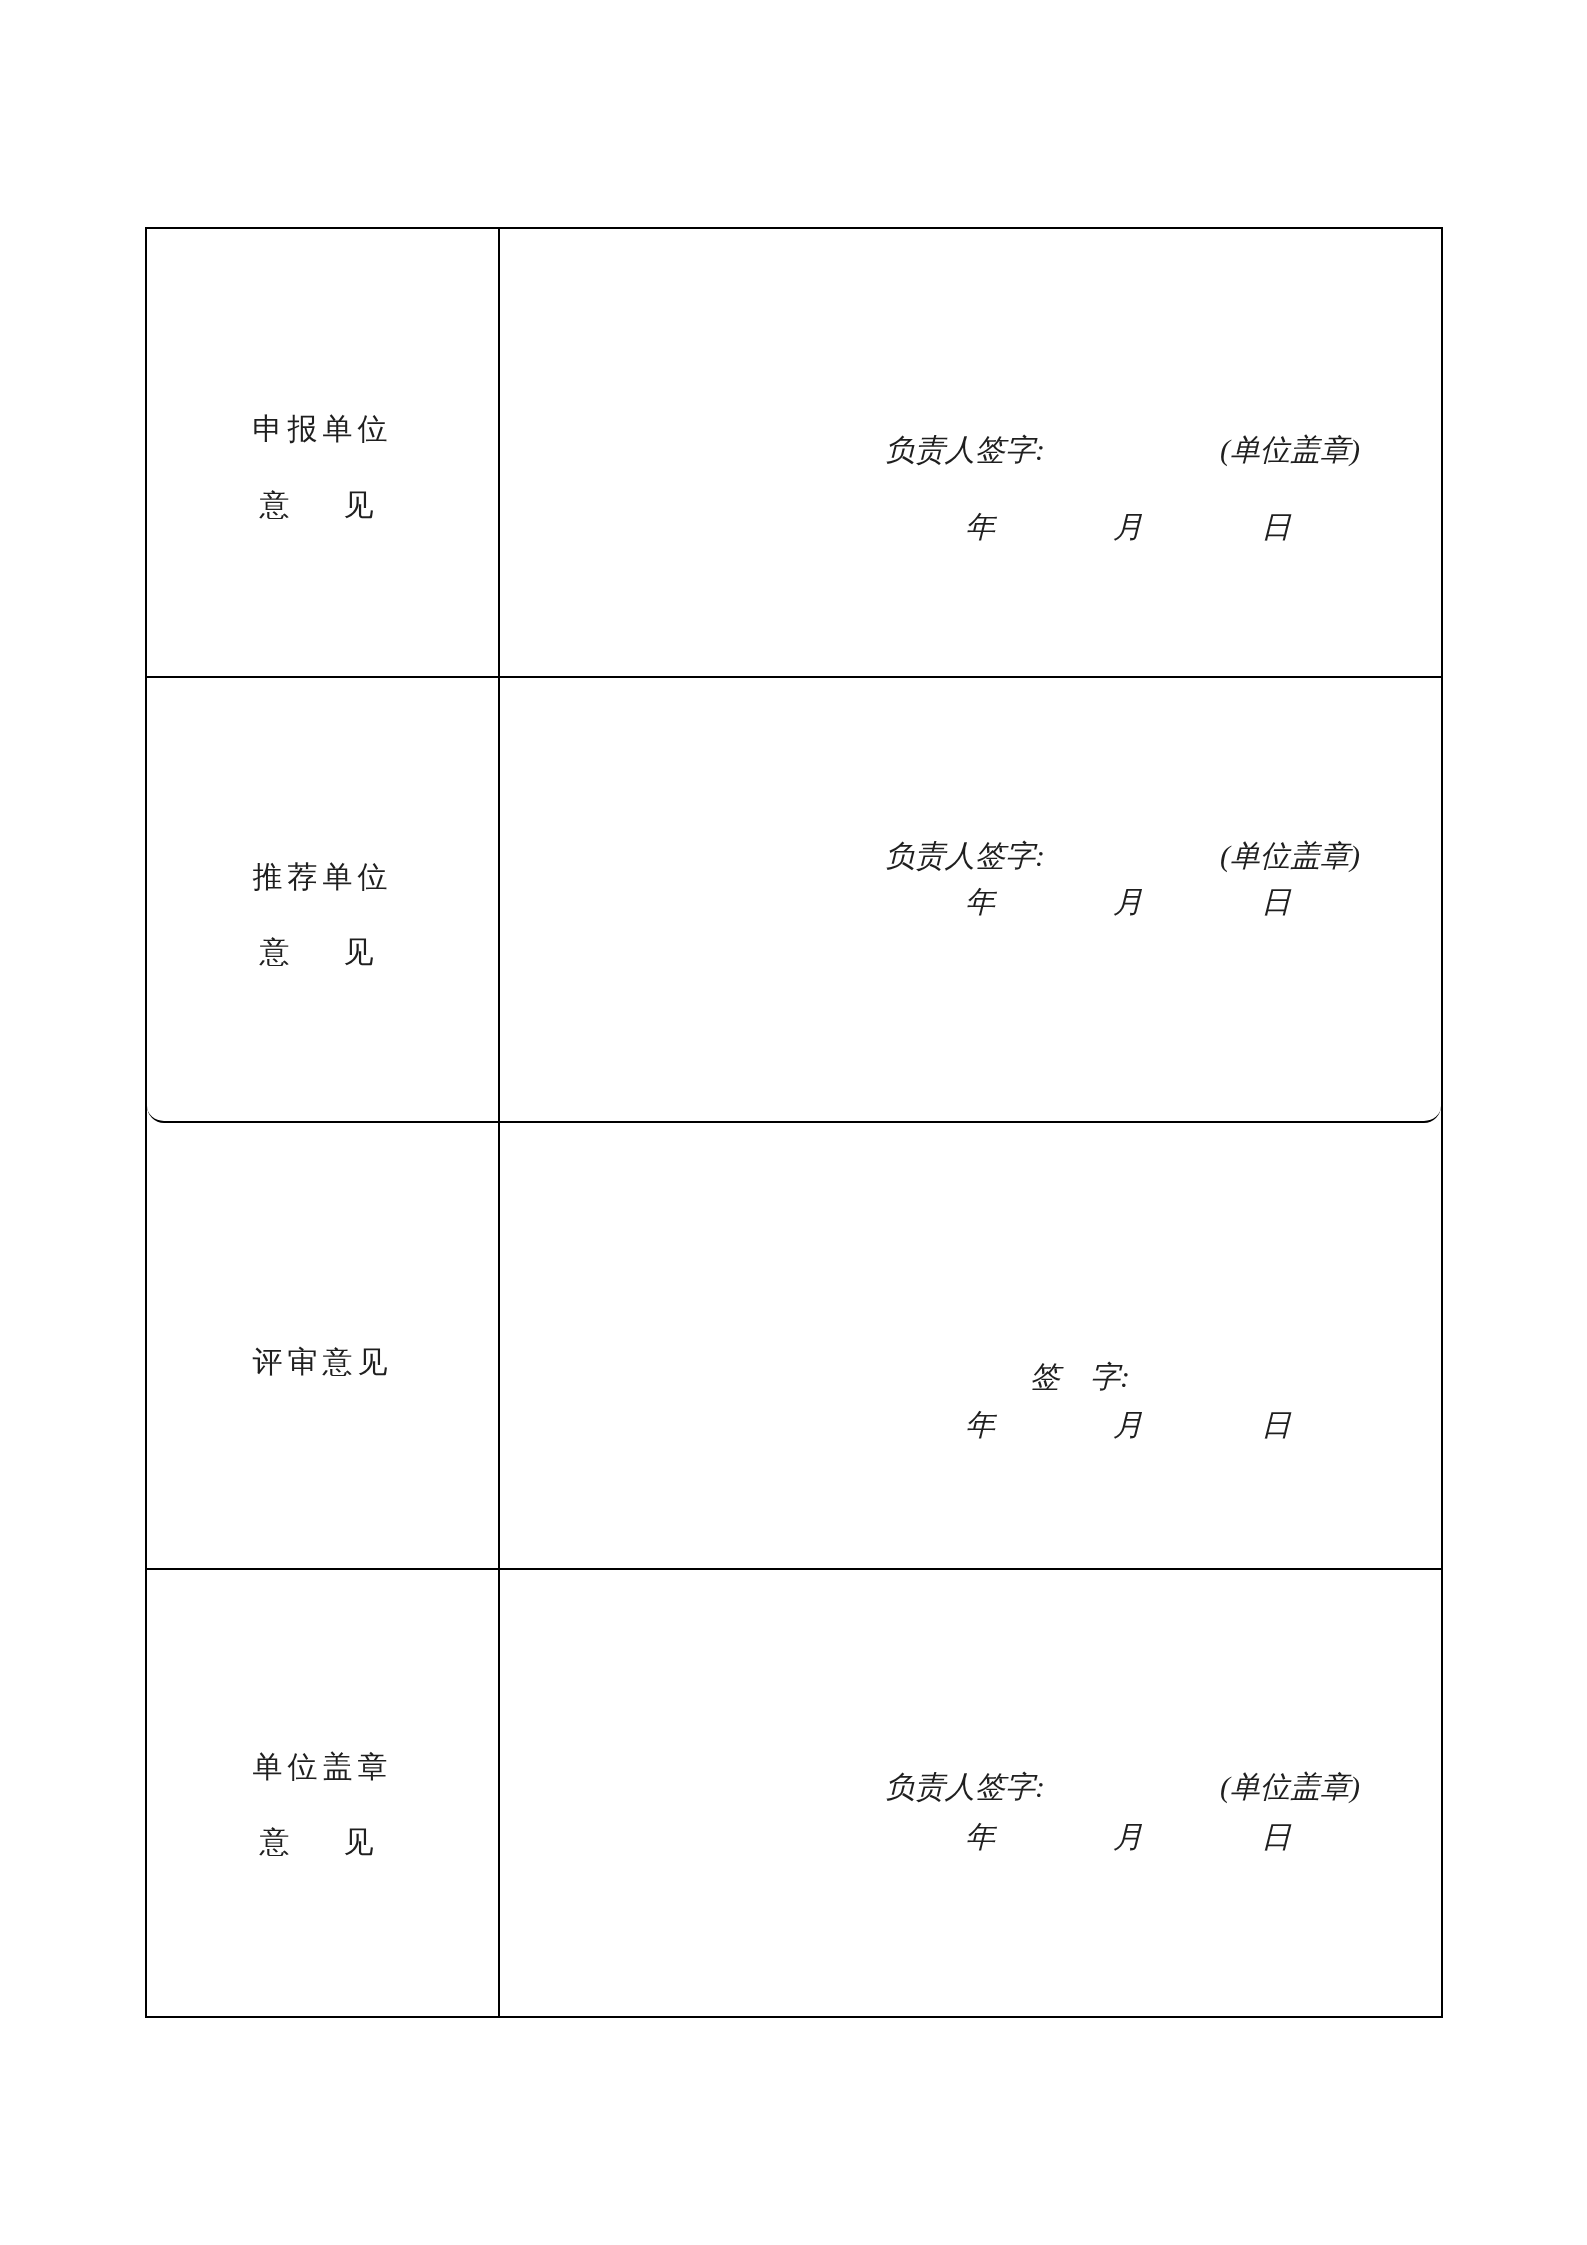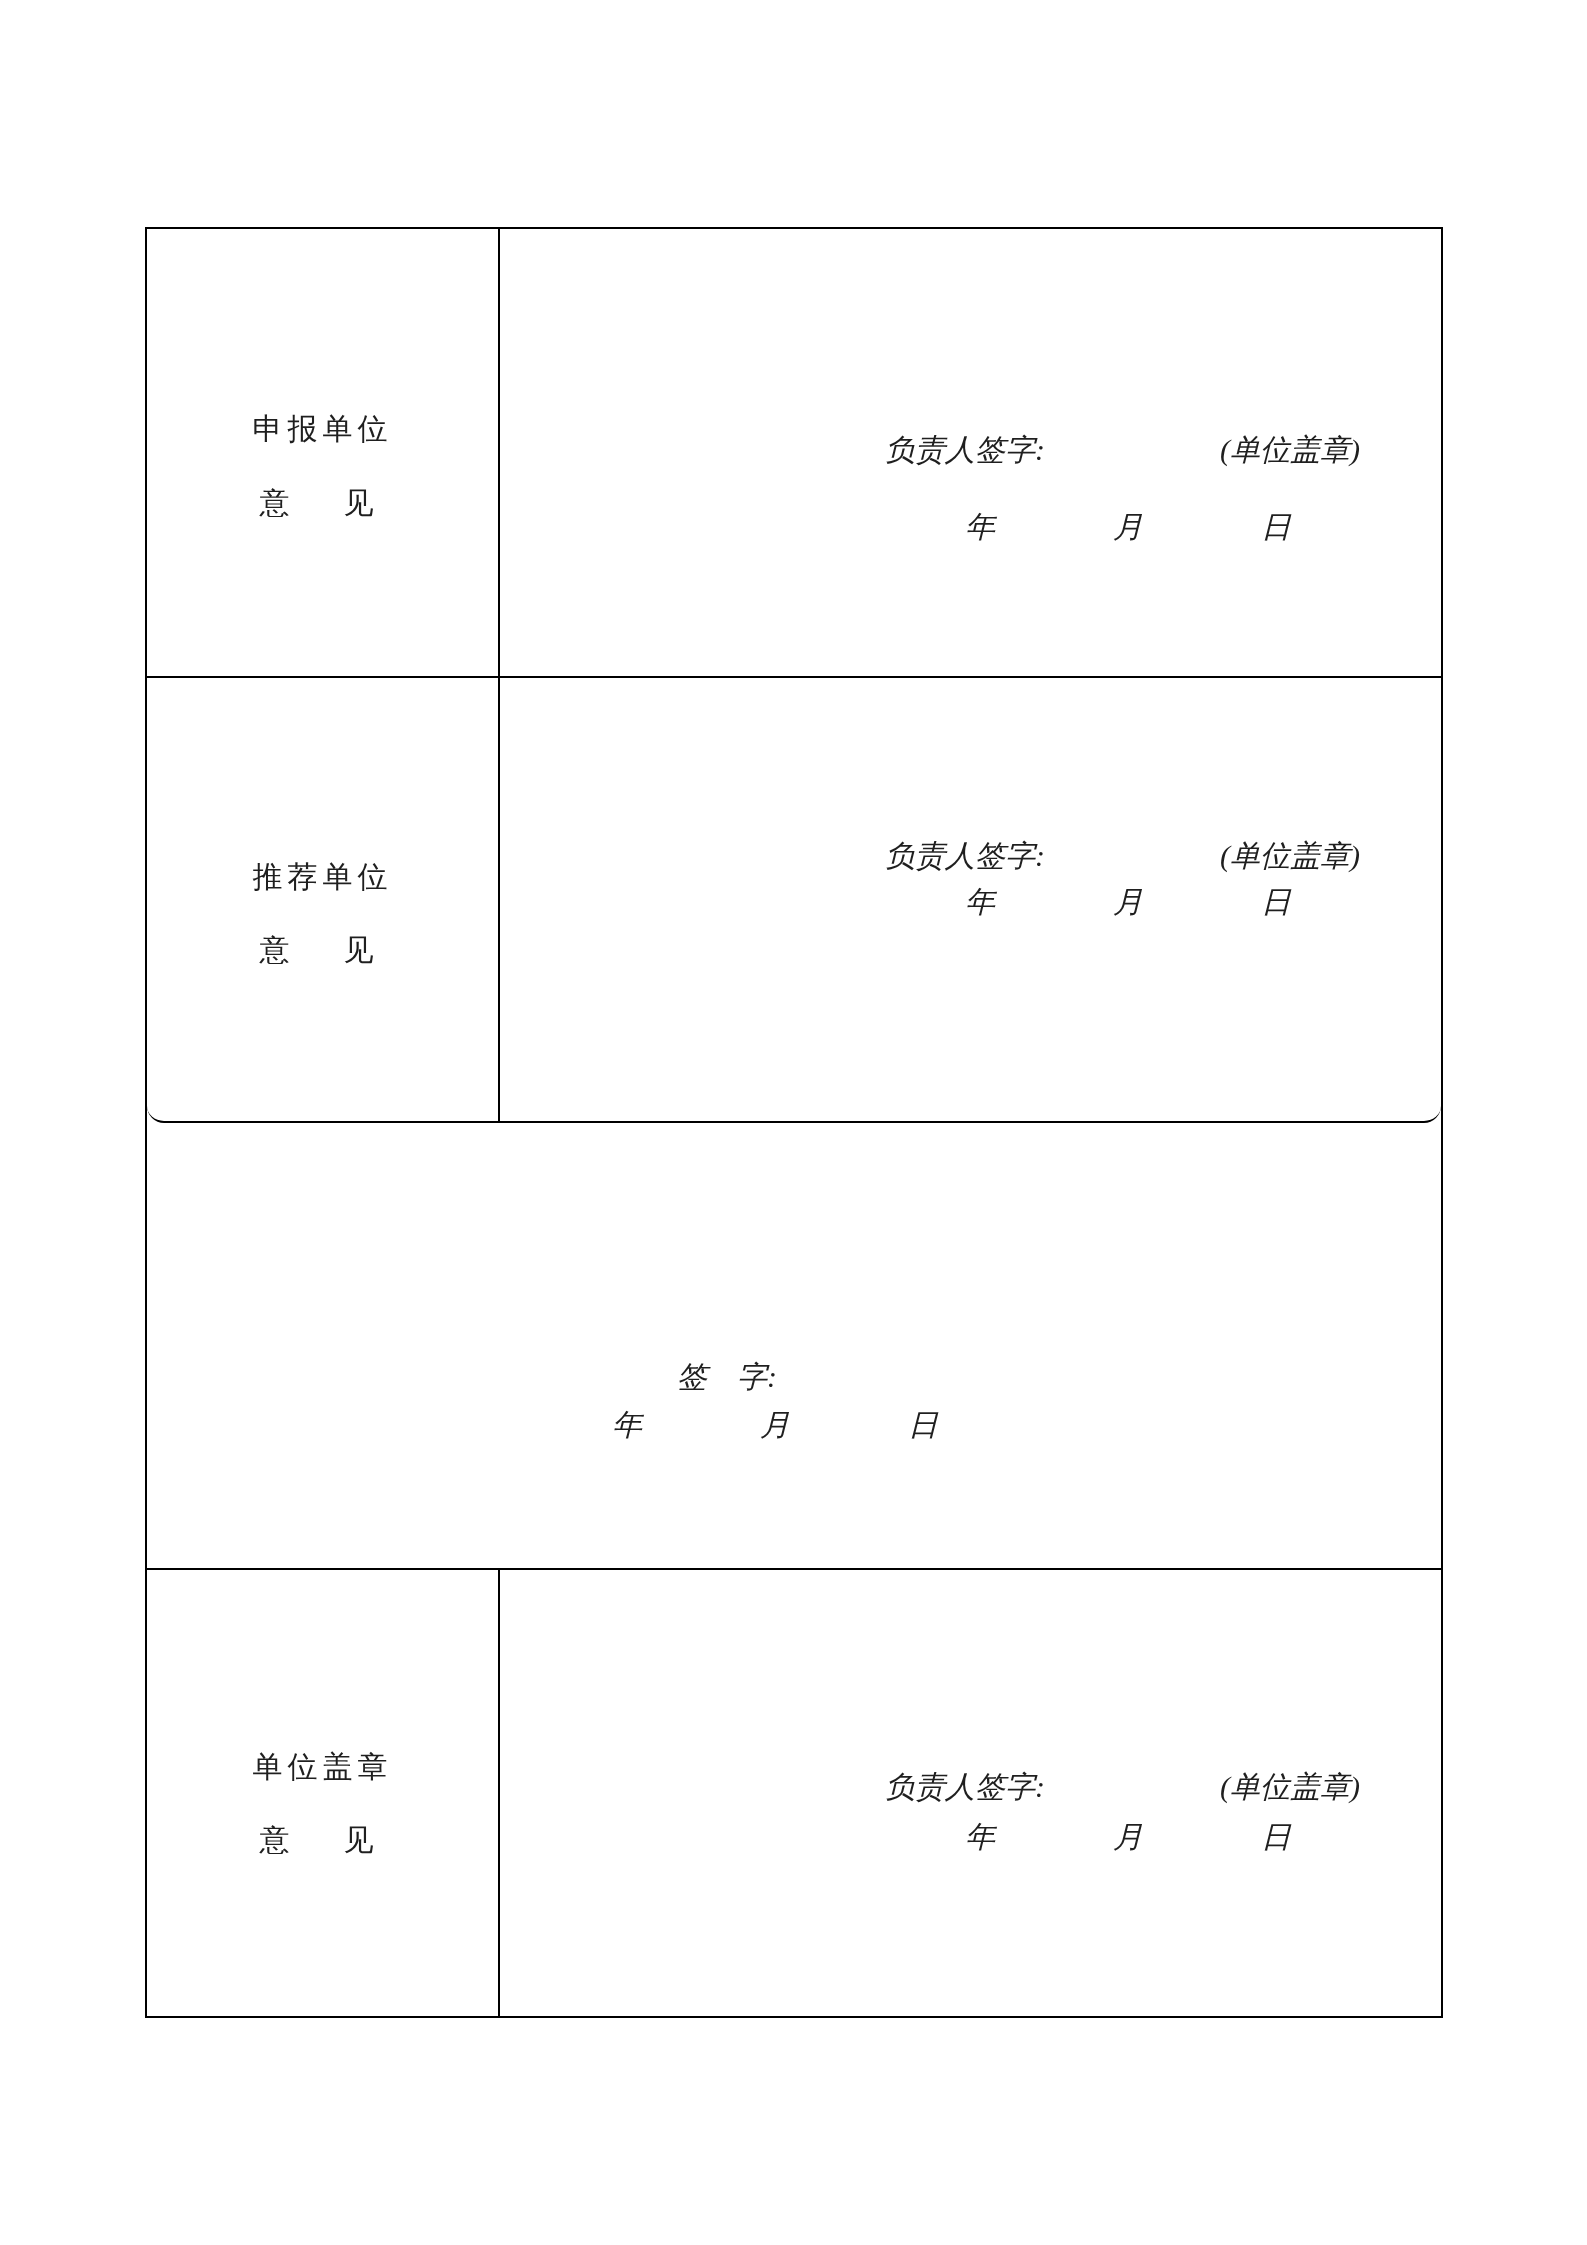--- a/index.html
+++ b/index.html
@@ -52,21 +52,21 @@
     font-style: italic;
   }
   .label-line {
     position: absolute;
     left: 0;
     width: 100%;
     text-align: center;
     letter-spacing: 5px;
     white-space: pre;
   }
-  .label-line.l2 { letter-spacing: 12px; font-family: Liberation Mono, monospace; }
+  .label-line.l2 { letter-spacing: 12px; }
   .sign, .seal, .date {
     position: absolute;
     white-space: pre;
   }
   .sign { left: 385px; }
   .seal { left: 720px; }
   .date.year  { left: 465px; }
   .date.month { left: 613px; }
   .date.day   { left: 761px; }
 
@@ -121,20 +121,23 @@
       <div class="cell right">
         <span class="sign">负责人签字:</span>
         <span class="seal">(单位盖章)</span>
         <span class="date year">年</span>
         <span class="date month">月</span>
         <span class="date day">日</span>
       </div>
     </div>
 
     <div class="row r3">
+      <div class="cell left">
+        <div class="label-line l1">评审意见</div>
+      </div>
       <div class="cell right">
         <span class="sign">签　字:</span>
         <span class="date year">年</span>
         <span class="date month">月</span>
         <span class="date day">日</span>
       </div>
     </div>
 
     <div class="row r4">
       <div class="cell left">

